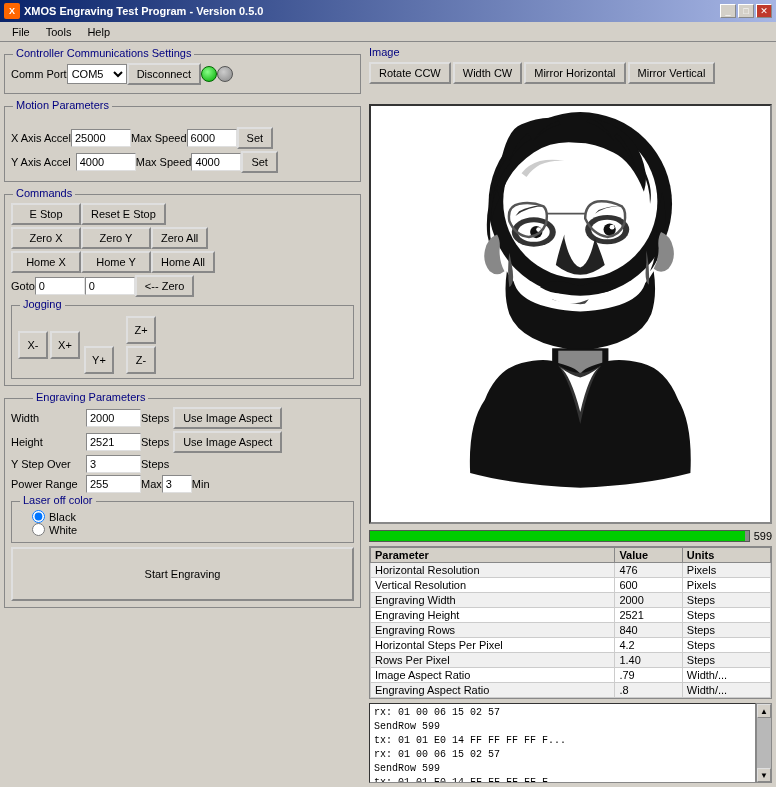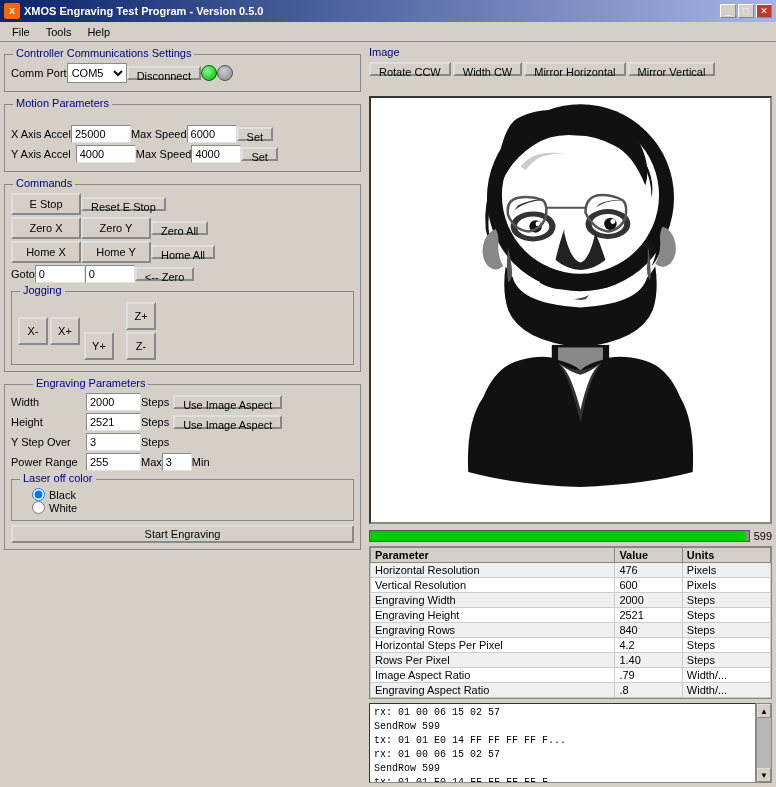--- a/index.html
+++ b/index.html
@@ -133,21 +133,21 @@
       border: 2px solid;
       border-top-color: #dfdfdf;
       border-left-color: #dfdfdf;
       border-bottom-color: #888;
       border-right-color: #888;
       padding: 2px 8px;
       font-size: 11px;
       font-family: 'MS Sans Serif', Arial, sans-serif;
       cursor: pointer;
       white-space: nowrap;
-      height: 14px;
+      height: 22px;
     }
 
     
     .select-field {
       border: 1px solid #888;
       background: white;
       height: 20px;
       font-size: 11px;
       font-family: 'MS Sans Serif', Arial, sans-serif;
     }
@@ -279,21 +279,21 @@
       margin-bottom: 16px;
     }
 
     .start-btn {
       background: #d4d0c8;
       border: 2px solid;
       border-top-color: #dfdfdf;
       border-left-color: #dfdfdf;
       border-bottom-color: #888;
       border-right-color: #888;
-      padding: 1px 8px;
+      padding: 19px 8px;
       font-size: 11px;
       font-family: 'MS Sans Serif', Arial, sans-serif;
       cursor: pointer;
       width: 100%;
       margin-top: 4px;
     }
 
     
     .cmd-btn {
       height: 22px;

